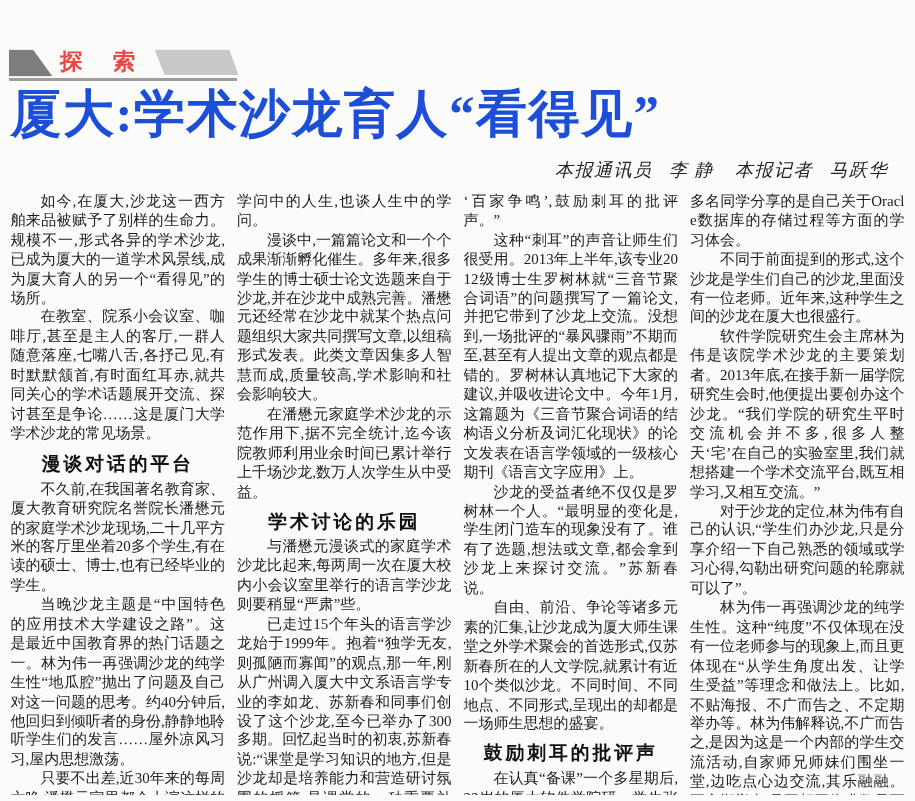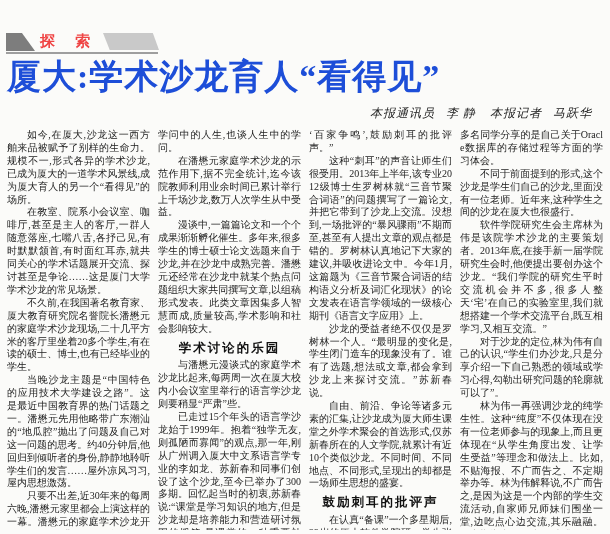--- a/index.html
+++ b/index.html
@@ -94,28 +94,29 @@
     <span class="role">本报通讯员</span>
     <span class="name">李  静</span>
     <span class="role">本报记者</span>
     <span class="name">马跃华</span>
   </div>
 
   <div class="body" id="article-body">
       <div class="col">
         <p>如今,在厦大,沙龙这一西方舶来品被赋予了别样的生命力。规模不一,形式各异的学术沙龙,已成为厦大的一道学术风景线,成为厦大育人的另一个“看得见”的场所。</p>
         <p>在教室、院系小会议室、咖啡厅,甚至是主人的客厅,一群人随意落座,七嘴八舌,各抒己见,有时默默颔首,有时面红耳赤,就共同关心的学术话题展开交流、探讨甚至是争论……这是厦门大学学术沙龙的常见场景。</p>
+        <h3>漫谈对话的平台</h3>
         <p>不久前,在我国著名教育家、厦大教育研究院名誉院长潘懋元的家庭学术沙龙现场,二十几平方米的客厅里坐着20多个学生,有在读的硕士、博士,也有已经毕业的学生。</p>
-        <p>当晚沙龙主题是“中国特色的应用技术大学建设之路”。这是最近中国教育界的热门话题之一。潘懋元先用他略带广东潮汕的“地瓜腔”抛出了问题及自己对这一问题的思考。约40分钟后,他回归到倾听者的身份,静静地聆听学生们的发言……屋外凉风习习,屋内思想激荡。</p>
+        <p>当晚沙龙主题是“中国特色的应用技术大学建设之路”。这是最近中国教育界的热门话题之一。林为伟一再强调沙龙的纯学生性“地瓜腔”抛出了问题及自己对这一问题的思考。约40分钟后,他回归到倾听者的身份,静静地聆听学生们的发言……屋外凉风习习,屋内思想激荡。</p>
         <p>只要不出差,近30年来的每周六晚,潘懋元家里都会上演这样的一幕。潘懋元的家庭学术沙龙开始于1985年,典型的“漫谈式”,既谈</p>
       </div>
       <div class="col">
         <p class="cont">学问中的人生,也谈人生中的学问。</p>
+        <p>漫谈中,一篇篇论文和一个个成果渐渐孵化催生。多年来,很多学生的博士硕士论文选题来自于沙龙,并在沙龙中成熟完善。潘懋元还经常在沙龙中就某个热点问题组织大家共同撰写文章,以组稿形式发表。此类文章因集多人智慧而成,质量较高,学术影响和社会影响较大。</p>
         <p>在潘懋元家庭学术沙龙的示范作用下,据不完全统计,迄今该院教师利用业余时间已累计举行上千场沙龙,数万人次学生从中受益。</p>
-        <p>漫谈中,一篇篇论文和一个个成果渐渐孵化催生。多年来,很多学生的博士硕士论文选题来自于沙龙,并在沙龙中成熟完善。潘懋元还经常在沙龙中就某个热点问题组织大家共同撰写文章,以组稿形式发表。此类文章因集多人智慧而成,质量较高,学术影响和社会影响较大。</p>
         <h3>学术讨论的乐园</h3>
         <p>与潘懋元漫谈式的家庭学术沙龙比起来,每两周一次在厦大校内小会议室里举行的语言学沙龙则要稍显“严肃”些。</p>
         <p>已走过15个年头的语言学沙龙始于1999年。抱着“独学无友,则孤陋而寡闻”的观点,那一年,刚从广州调入厦大中文系语言学专业的李如龙、苏新春和同事们创设了这个沙龙,至今已举办了300多期。回忆起当时的初衷,苏新春说:“课堂是学习知识的地方,但是沙龙却是培养能力和营造研讨氛围的摇篮,是课堂的一种重要补充。”</p>
       </div>
       <div class="col">
         <p class="cont">‘百家争鸣’,鼓励刺耳的批评声。”</p>
         <p>这种“刺耳”的声音让师生们很受用。2013年上半年,该专业2012级博士生罗树林就“三音节聚合词语”的问题撰写了一篇论文,并把它带到了沙龙上交流。没想到,一场批评的“暴风骤雨”不期而至,甚至有人提出文章的观点都是错的。罗树林认真地记下大家的建议,并吸收进论文中。今年1月,这篇题为《三音节聚合词语的结构语义分析及词汇化现状》的论文发表在语言学领域的一级核心期刊《语言文字应用》上。</p>
         <p>沙龙的受益者绝不仅仅是罗树林一个人。“最明显的变化是,学生闭门造车的现象没有了。谁有了选题,想法或文章,都会拿到沙龙上来探讨交流。”苏新春说。</p>
         <p>自由、前沿、争论等诸多元素的汇集,让沙龙成为厦大师生课堂之外学术聚会的首选形式,仅苏新春所在的人文学院,就累计有近10个类似沙龙。不同时间、不同地点、不同形式,呈现出的却都是一场师生思想的盛宴。</p>
         <h3>鼓励刺耳的批评声</h3>

